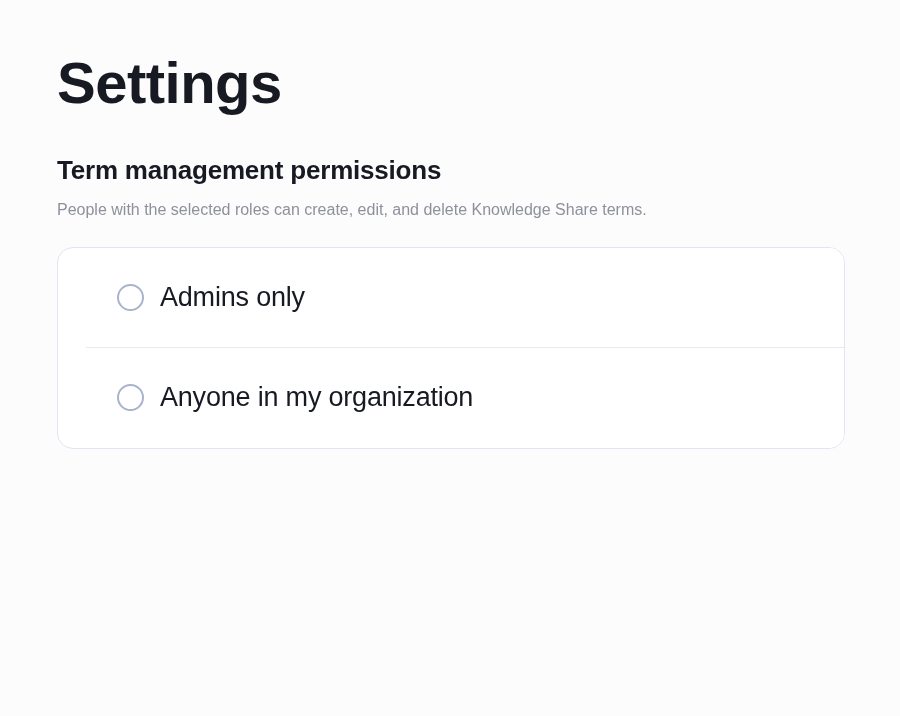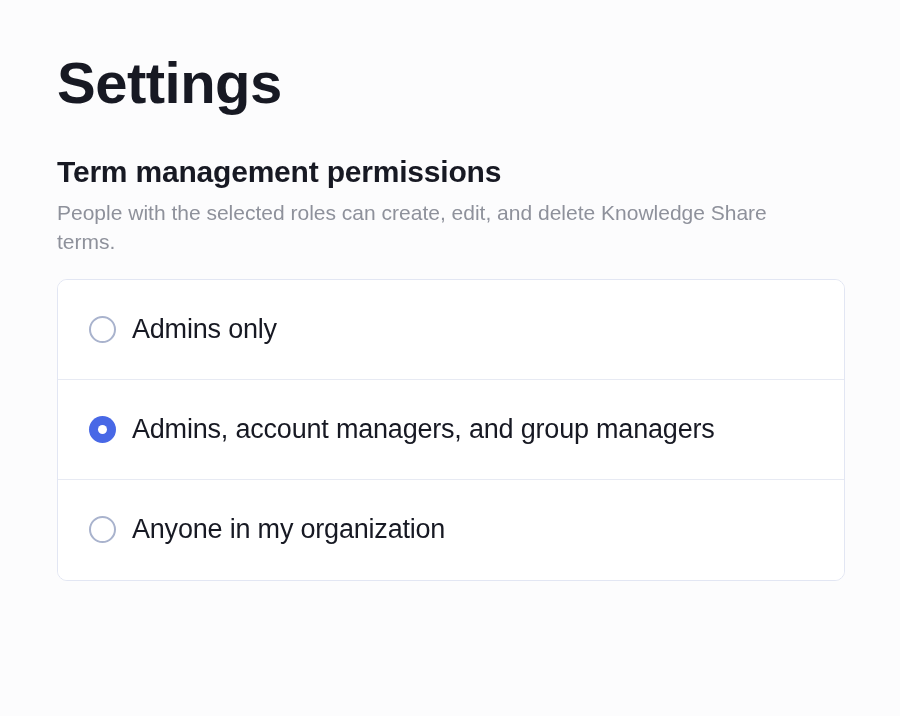--- a/index.html
+++ b/index.html
@@ -25,39 +25,40 @@
   }
   .page-title {
     font-size: 58px;
     font-weight: 800;
     letter-spacing: -0.5px;
     color: var(--text-primary);
     line-height: 1.15;
   }
   .section-heading {
     margin-top: 38px;
-    font-size: 30px;
+    font-size: 26px;
     font-weight: 700;
     letter-spacing: -0.2px;
     color: var(--text-primary);
   }
   .section-description {
     margin-top: 9px;
-    font-size: 21px;
+    font-size: 16px;
     line-height: 29px;
     color: var(--text-secondary);
     max-width: 740px;
   }
   .options-card {
     margin-top: 23px;
     width: 788px;
     background: var(--card-bg);
     border: 1px solid var(--container-border);
-    border-radius: 10px;
+    border-radius: 16px;
     overflow: hidden;
+    padding-left: 28px;
   }
   .option-row {
     display: flex;
     align-items: center;
     height: 100px;
     padding-left: 31px;
     border-bottom: 1px solid var(--divider);
     cursor: pointer;
     background: var(--card-bg);
   }
@@ -105,24 +106,20 @@
   <p class="section-description">People with the selected roles can create, edit, and delete Knowledge Share terms.</p>
 
   <div class="options-card" role="radiogroup">
 
     <div class="option-row" role="radio" aria-checked="false">
       <span class="radio"></span>
       <span class="option-label">Admins only</span>
     </div>
 
 
-    <div class="option-row" role="radio" aria-checked="true">
-      <span class="radio selected"></span>
-      <span class="option-label">Admins, account managers, and group managers</span>
-    </div>
 
     <div class="option-row" role="radio" aria-checked="false">
       <span class="radio"></span>
       <span class="option-label">Anyone in my organization</span>
     </div>
 
   </div>
 </div>
 
 </body></html>

